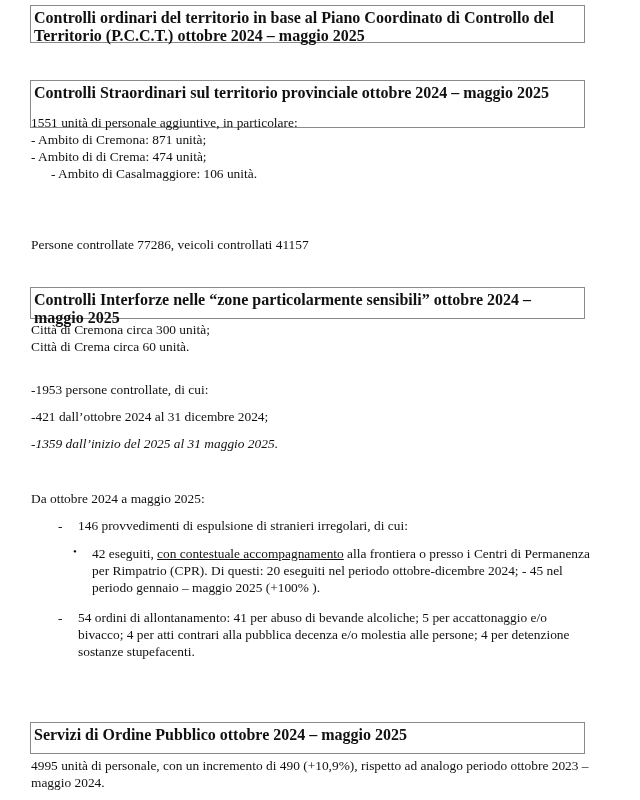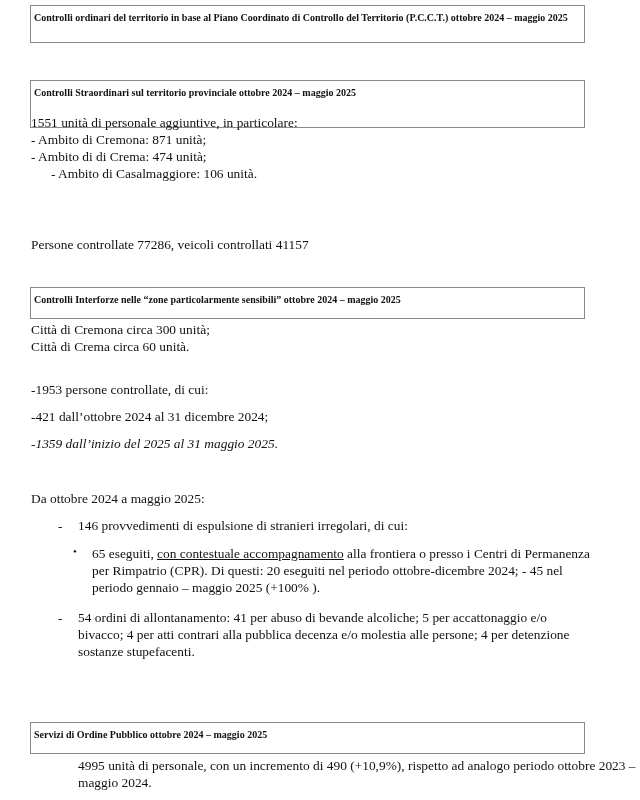--- a/index.html
+++ b/index.html
@@ -19,21 +19,21 @@
   }
   .abs { position: absolute; }
   .box {
     position: absolute;
     left: 30px;
     width: 555px;
     border: 1px solid #8a8a8a;
     box-sizing: border-box;
     padding: 3px 3px 0 3px;
     font-weight: bold;
-    font-size: 10px;
+    font-size: 16px;
     line-height: 18px;
     background: #fff;
   }
   .line {
     position: absolute;
     left: 31px;
     white-space: nowrap;
   }
   .ul { text-decoration: underline; }
   .dash-marker {
@@ -81,21 +81,21 @@
 <div class="line" style="top:381px;">-1953 persone controllate, di cui:</div>
 <div class="line" style="top:408px;">-421 dall’ottobre 2024 al 31 dicembre 2024;</div>
 <div class="line" style="top:435px;font-style:italic;">-1359 dall’inizio del 2025 al 31 maggio 2025.</div>
 
 <div class="line" style="top:490px;">Da ottobre 2024 a maggio 2025:</div>
 
 <div class="dash-marker" style="top:517px;">-</div>
 <div class="indent1" style="top:517px;">146 provvedimenti di espulsione di stranieri irregolari, di cui:</div>
 
 <div class="bullet-marker" style="top:543px;">•</div>
-<div class="indent2" style="top:545px;"><span>65 eseguiti, </span><span class="ul">con contestuale accompagnamento</span><span> alla frontiera o presso i Centri di Permanenza per Rimpatrio (CPR). Di questi: 20 eseguiti nel periodo ottobre-dicembre 2024; - 45  nel periodo gennaio – maggio 2025 (+100% ).</span></div>
+<div class="indent2" style="top:545px;"><span>42 eseguiti, </span><span class="ul">con contestuale accompagnamento</span><span> alla frontiera o presso i Centri di Permanenza per Rimpatrio (CPR). Di questi: 20 eseguiti nel periodo ottobre-dicembre 2024; - 45  nel periodo gennaio – maggio 2025 (+100% ).</span></div>
 
 <div class="dash-marker" style="top:609px;">-</div>
 <div class="indent1" style="top:609px;"> 54 ordini di allontanamento: 41 per abuso di bevande alcoliche; 5 per accattonaggio e/o bivacco; 4 per atti contrari alla pubblica decenza e/o molestia alle persone;  4 per detenzione sostanze stupefacenti.</div>
 
 <div class="box" style="top:722px;height:32px;">
   <span>Servizi di Ordine Pubblico ottobre 2024 – maggio 2025</span>
 </div>
-<div class="abs" style="top:757px;left:31px;width:560px;margin-left:47px;">4995 unità di personale, con un incremento di 490 (+10,9%), rispetto ad analogo periodo ottobre 2023 – maggio 2024.</div>
+<div class="abs" style="top:757px;left:31px;width:560px;">4995 unità di personale, con un incremento di 490 (+10,9%), rispetto ad analogo periodo ottobre 2023 – maggio 2024.</div>
 
 </body></html>

